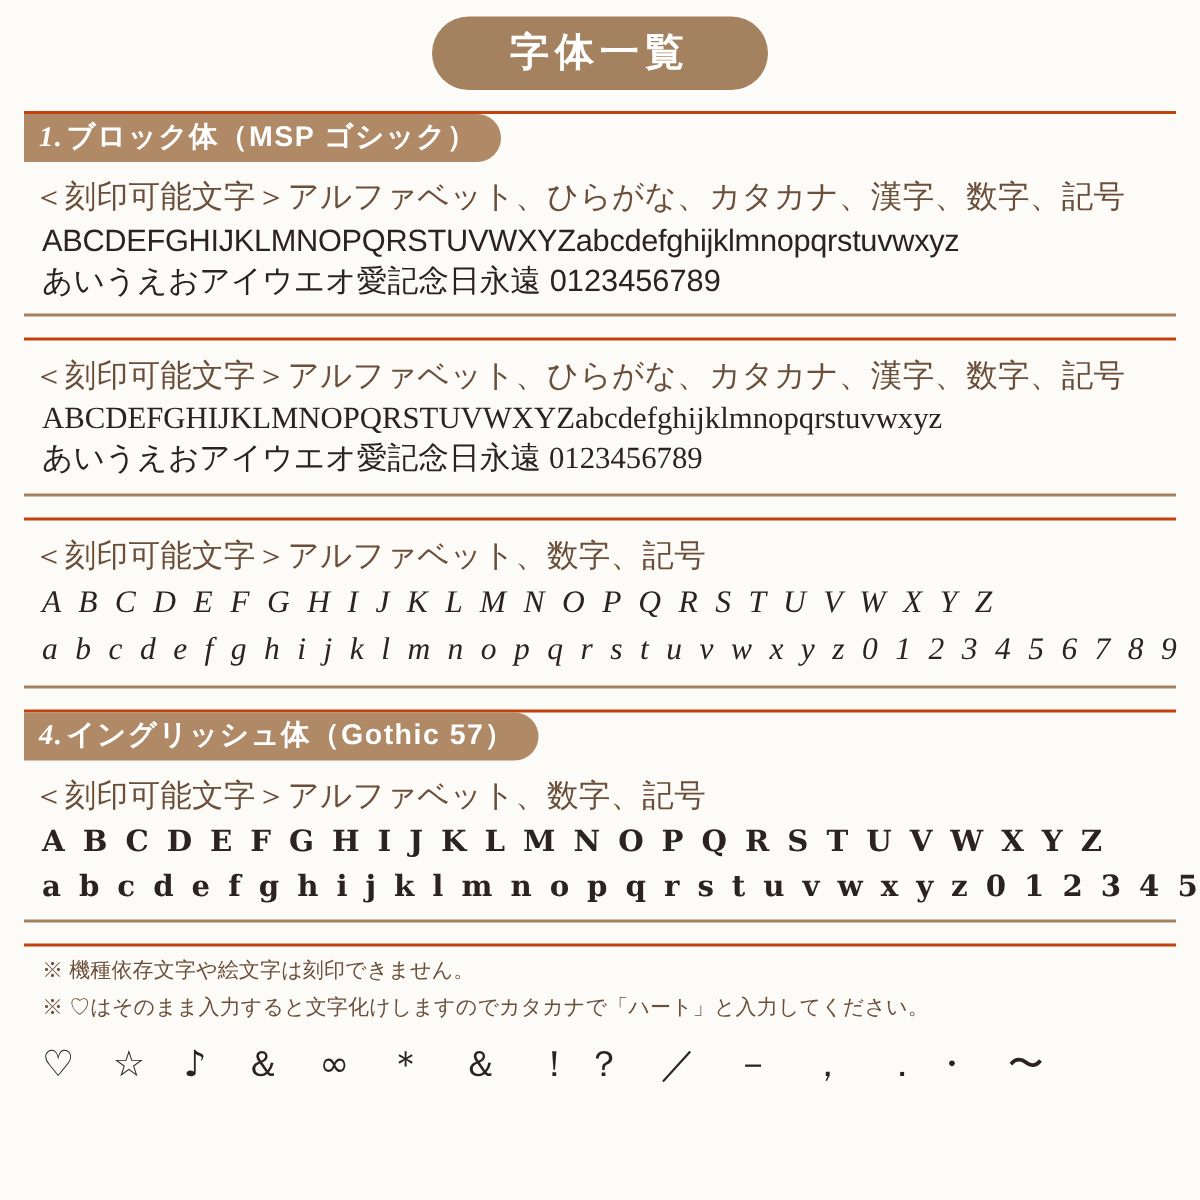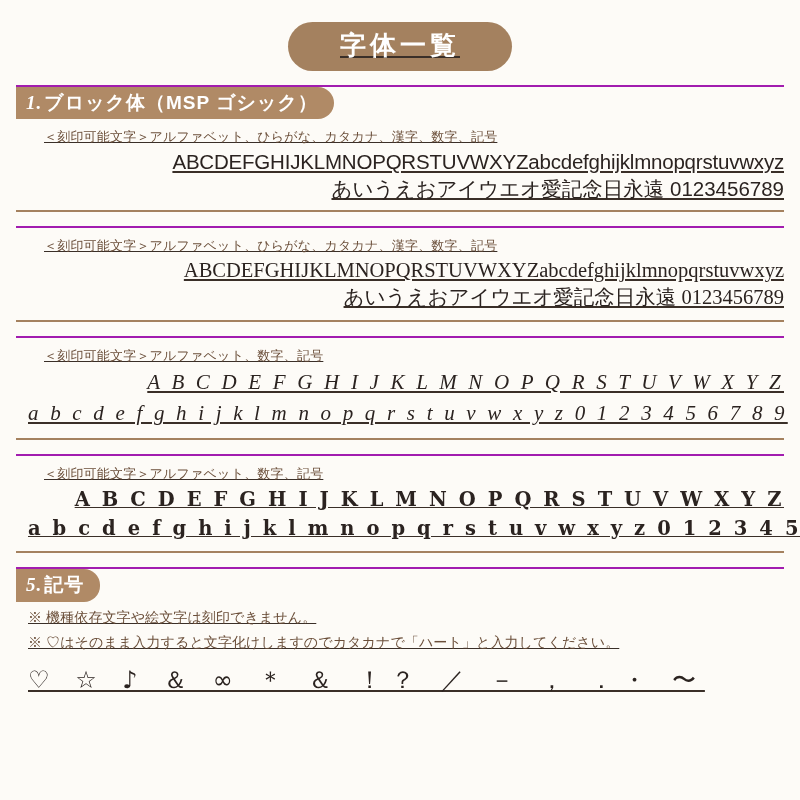--- a/index.html
+++ b/index.html
@@ -12,22 +12,21 @@
     background: #fdfbf7;
     font-family: "Liberation Sans", sans-serif;
     color: #3a2f28;
     overflow: hidden;
   }
   .page {
     position: relative;
     width: 800px;
     height: 800px;
     box-sizing: border-box;
-    padding: 12px 16px;
-    text-decoration: underline;
+    padding: 1px 16px;
   }
 
   
   .title-wrap {
     display: flex;
     justify-content: center;
     padding-top: 10px;
   }
   .title-pill {
     background: #a4815f;
@@ -37,21 +36,21 @@
     font-size: 26px;
     font-weight: bold;
     letter-spacing: 4px;
     line-height: 1.1;
   }
 
   
   .section {
     position: relative;
     margin-top: 14px;
-    border-top: 2px solid #a21caf;
+    border-top: 2px solid #c2410c;
     border-bottom: 2px solid #a4815f;
     padding: 0 0 8px 0;
   }
   .section.no-bottom { border-bottom: none; }
 
   .sec-head {
     display: inline-block;
     background: #b08a66;
     color: #ffffff;
     font-size: 19px;
@@ -63,34 +62,33 @@
     line-height: 1.25;
   }
   .sec-head .num {
     font-style: italic;
     font-family: "Liberation Serif", serif;
     font-weight: bold;
     padding-right: 2px;
   }
 
   .avail {
-    font-size: 13px;
+    font-size: 21px;
     color: #6b4f3a;
-    margin: 9px 0 2px 28px;
+    margin: 9px 0 2px 6px;
     letter-spacing: 0.2px;
   }
 
   .sample {
     margin: 2px 0 0 12px;
     color: #2b2320;
     line-height: 1.32;
   }
   .sample .line {
     white-space: nowrap;
-    text-align: right;
   }
 
   
   .s-block .sample { font-family: "Liberation Sans", sans-serif; font-size: 20.5px; }
   .s-block .sample .l1 { letter-spacing: -0.2px; }
   .s-mincho .sample { font-family: "Liberation Serif", serif; font-size: 20.5px; }
   .s-mincho .avail { font-family: "Liberation Serif", serif; }
   .s-script .sample {
     font-family: "Liberation Serif", serif;
     font-style: italic;
@@ -149,27 +147,27 @@
 
   <div class="section s-script">
     <div class="avail">＜刻印可能文字＞アルファベット、数字、記号</div>
     <div class="sample">
       <div class="line l1">A B C D E F G H I J K L M N O P Q R S T U V W X Y Z</div>
       <div class="line l2">a b c d e f g h i j k l m n o p q r s t u v w x y z   0 1 2 3 4 5 6 7 8 9</div>
     </div>
   </div>
 
   <div class="section s-gothic">
+    <div class="sec-head"><span class="num">4.</span><span>イングリッシュ体（Gothic 57）</span></div>
     <div class="avail">＜刻印可能文字＞アルファベット、数字、記号</div>
     <div class="sample">
       <div class="line l1">A B C D E F G H I J K L M N O P Q R S T U V W X Y Z</div>
       <div class="line l2">a b c d e f g h i j k l m n o p q r s t u v w x y z   0 1 2 3 4 5 6 7 8 9</div>
     </div>
   </div>
 
   <div class="section no-bottom">
-    <div class="sec-head"><span class="num">5.</span><span>記号</span></div>
     <div class="note">※ 機種依存文字や絵文字は刻印できません。</div>
     <div class="note">※ ♡はそのまま入力すると文字化けしますのでカタカナで「ハート」と入力してください。</div>
     <div class="symbols">♡  ☆  ♪  ＆  ∞  ＊  ＆  ！？  ／  －  ，  ．・  〜</div>
   </div>
 
 </div>
 
 </body></html>

